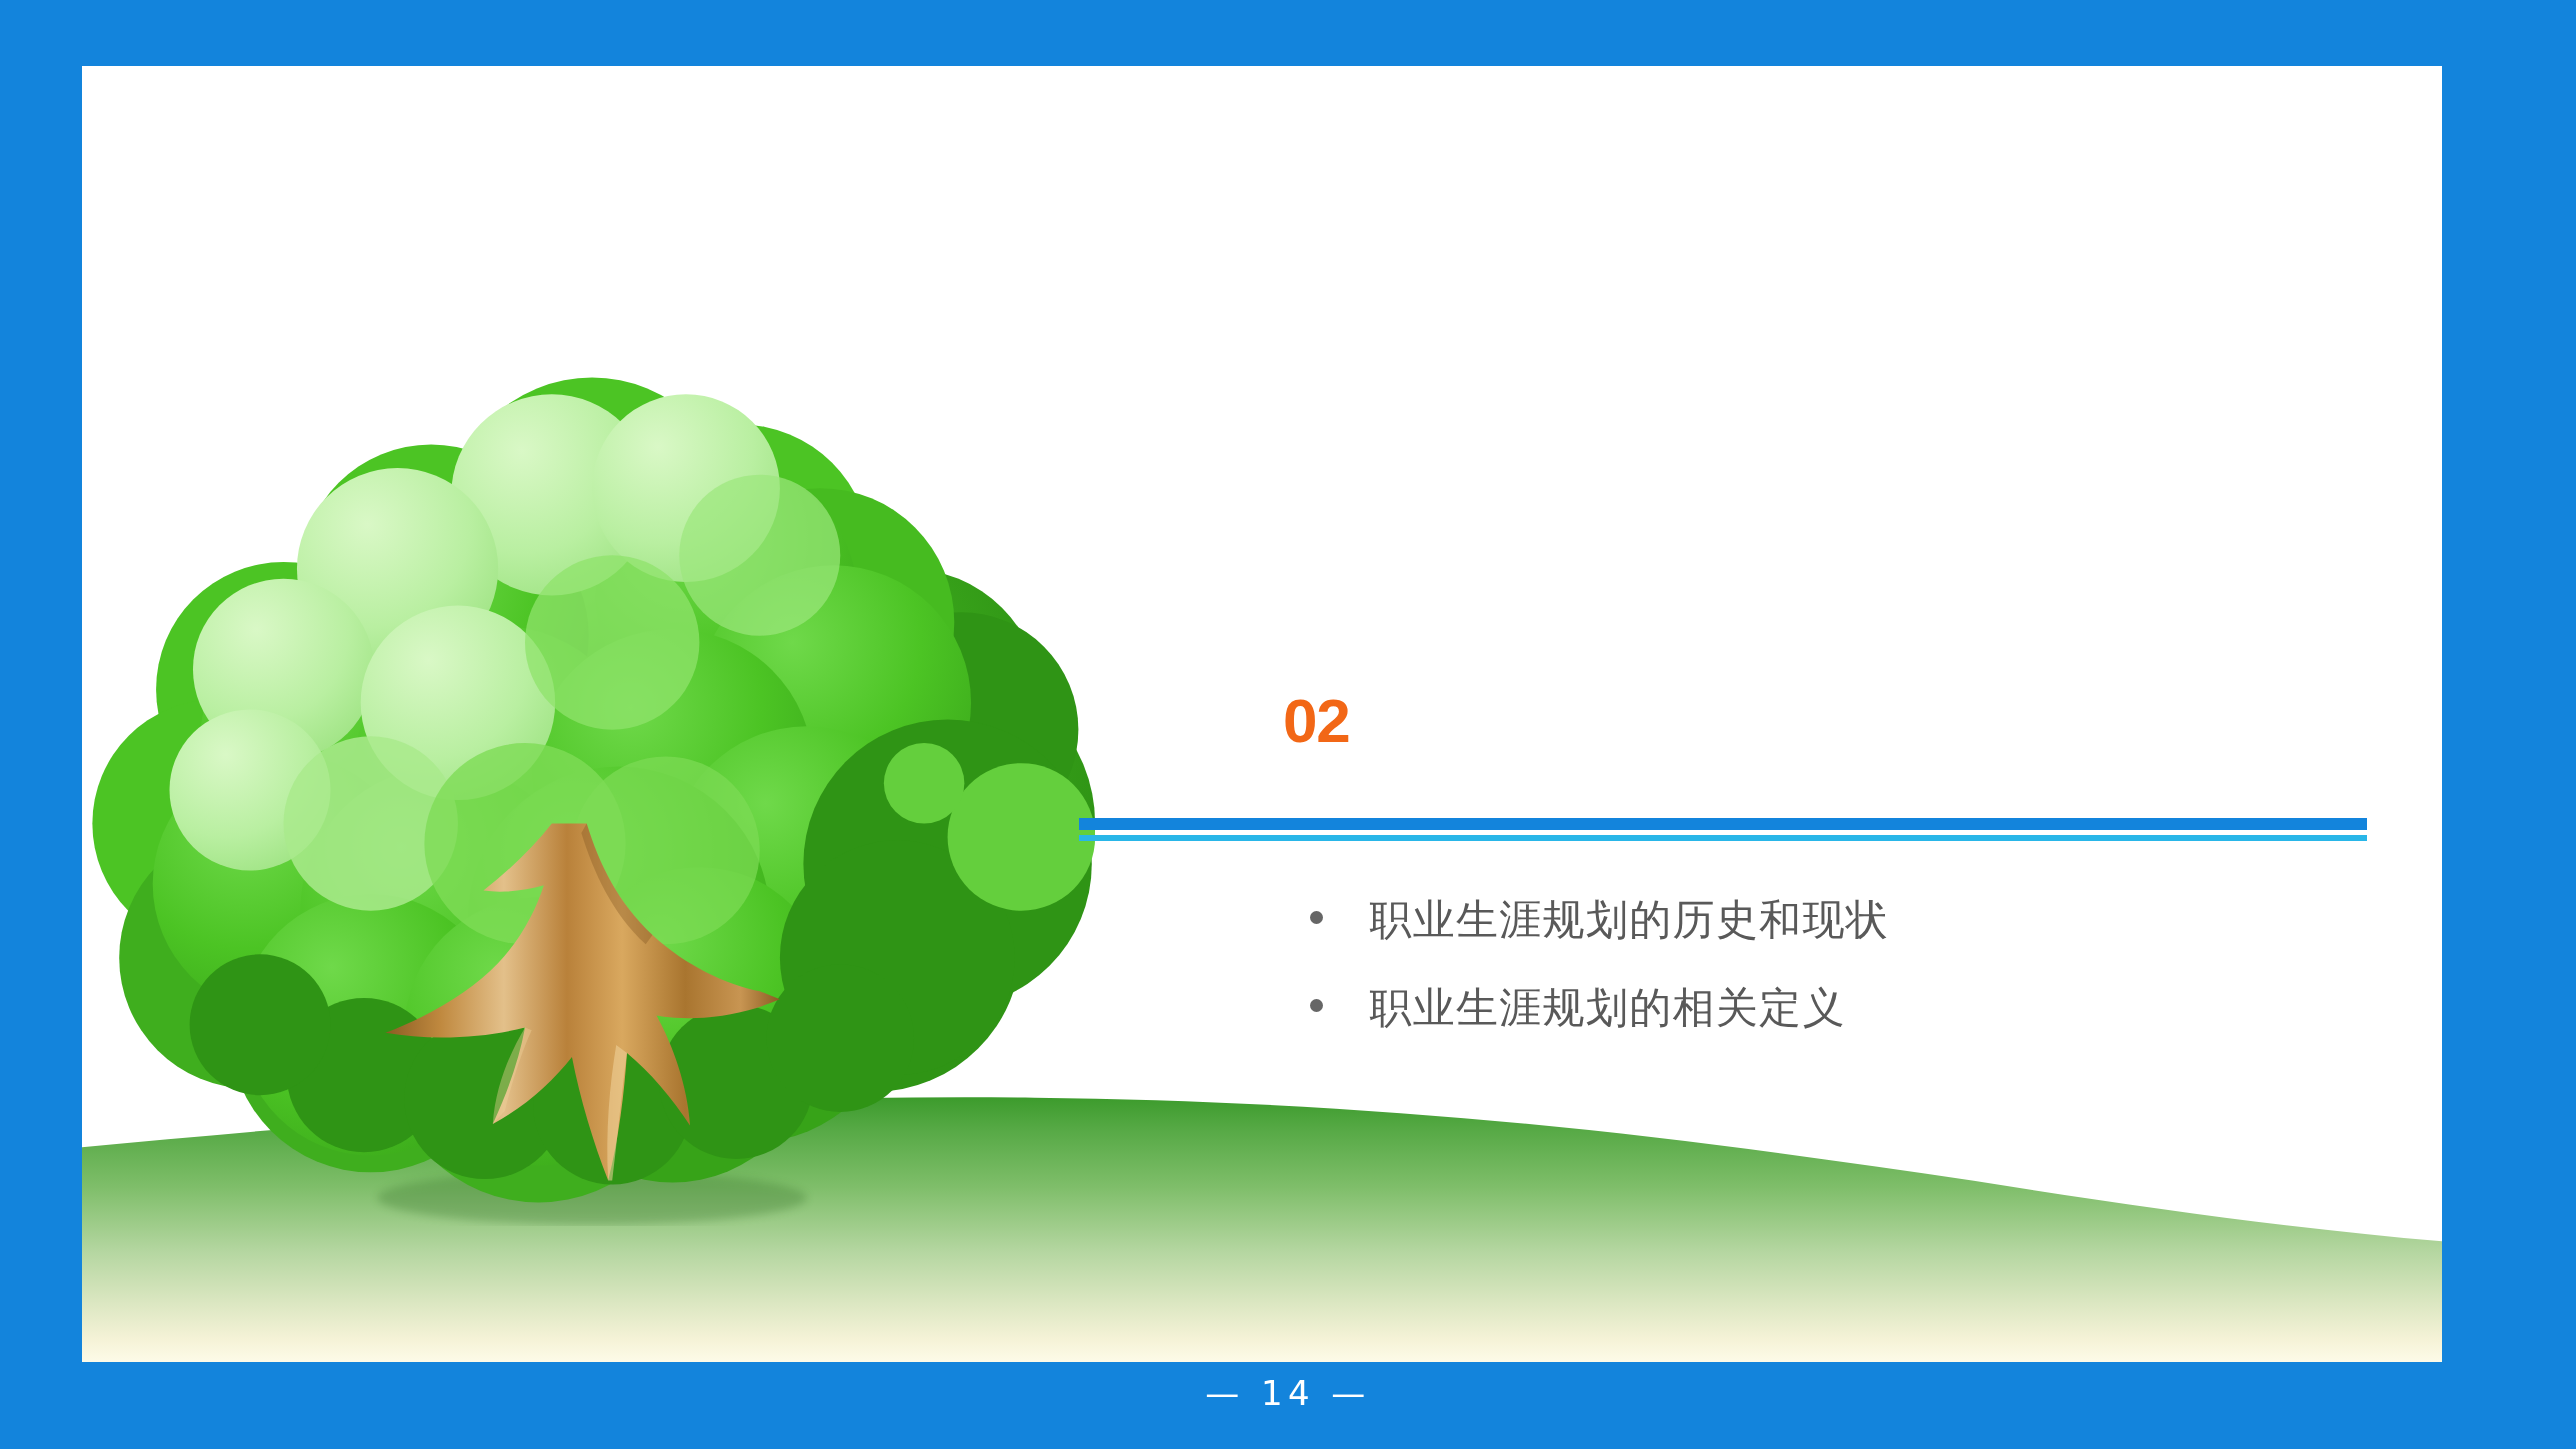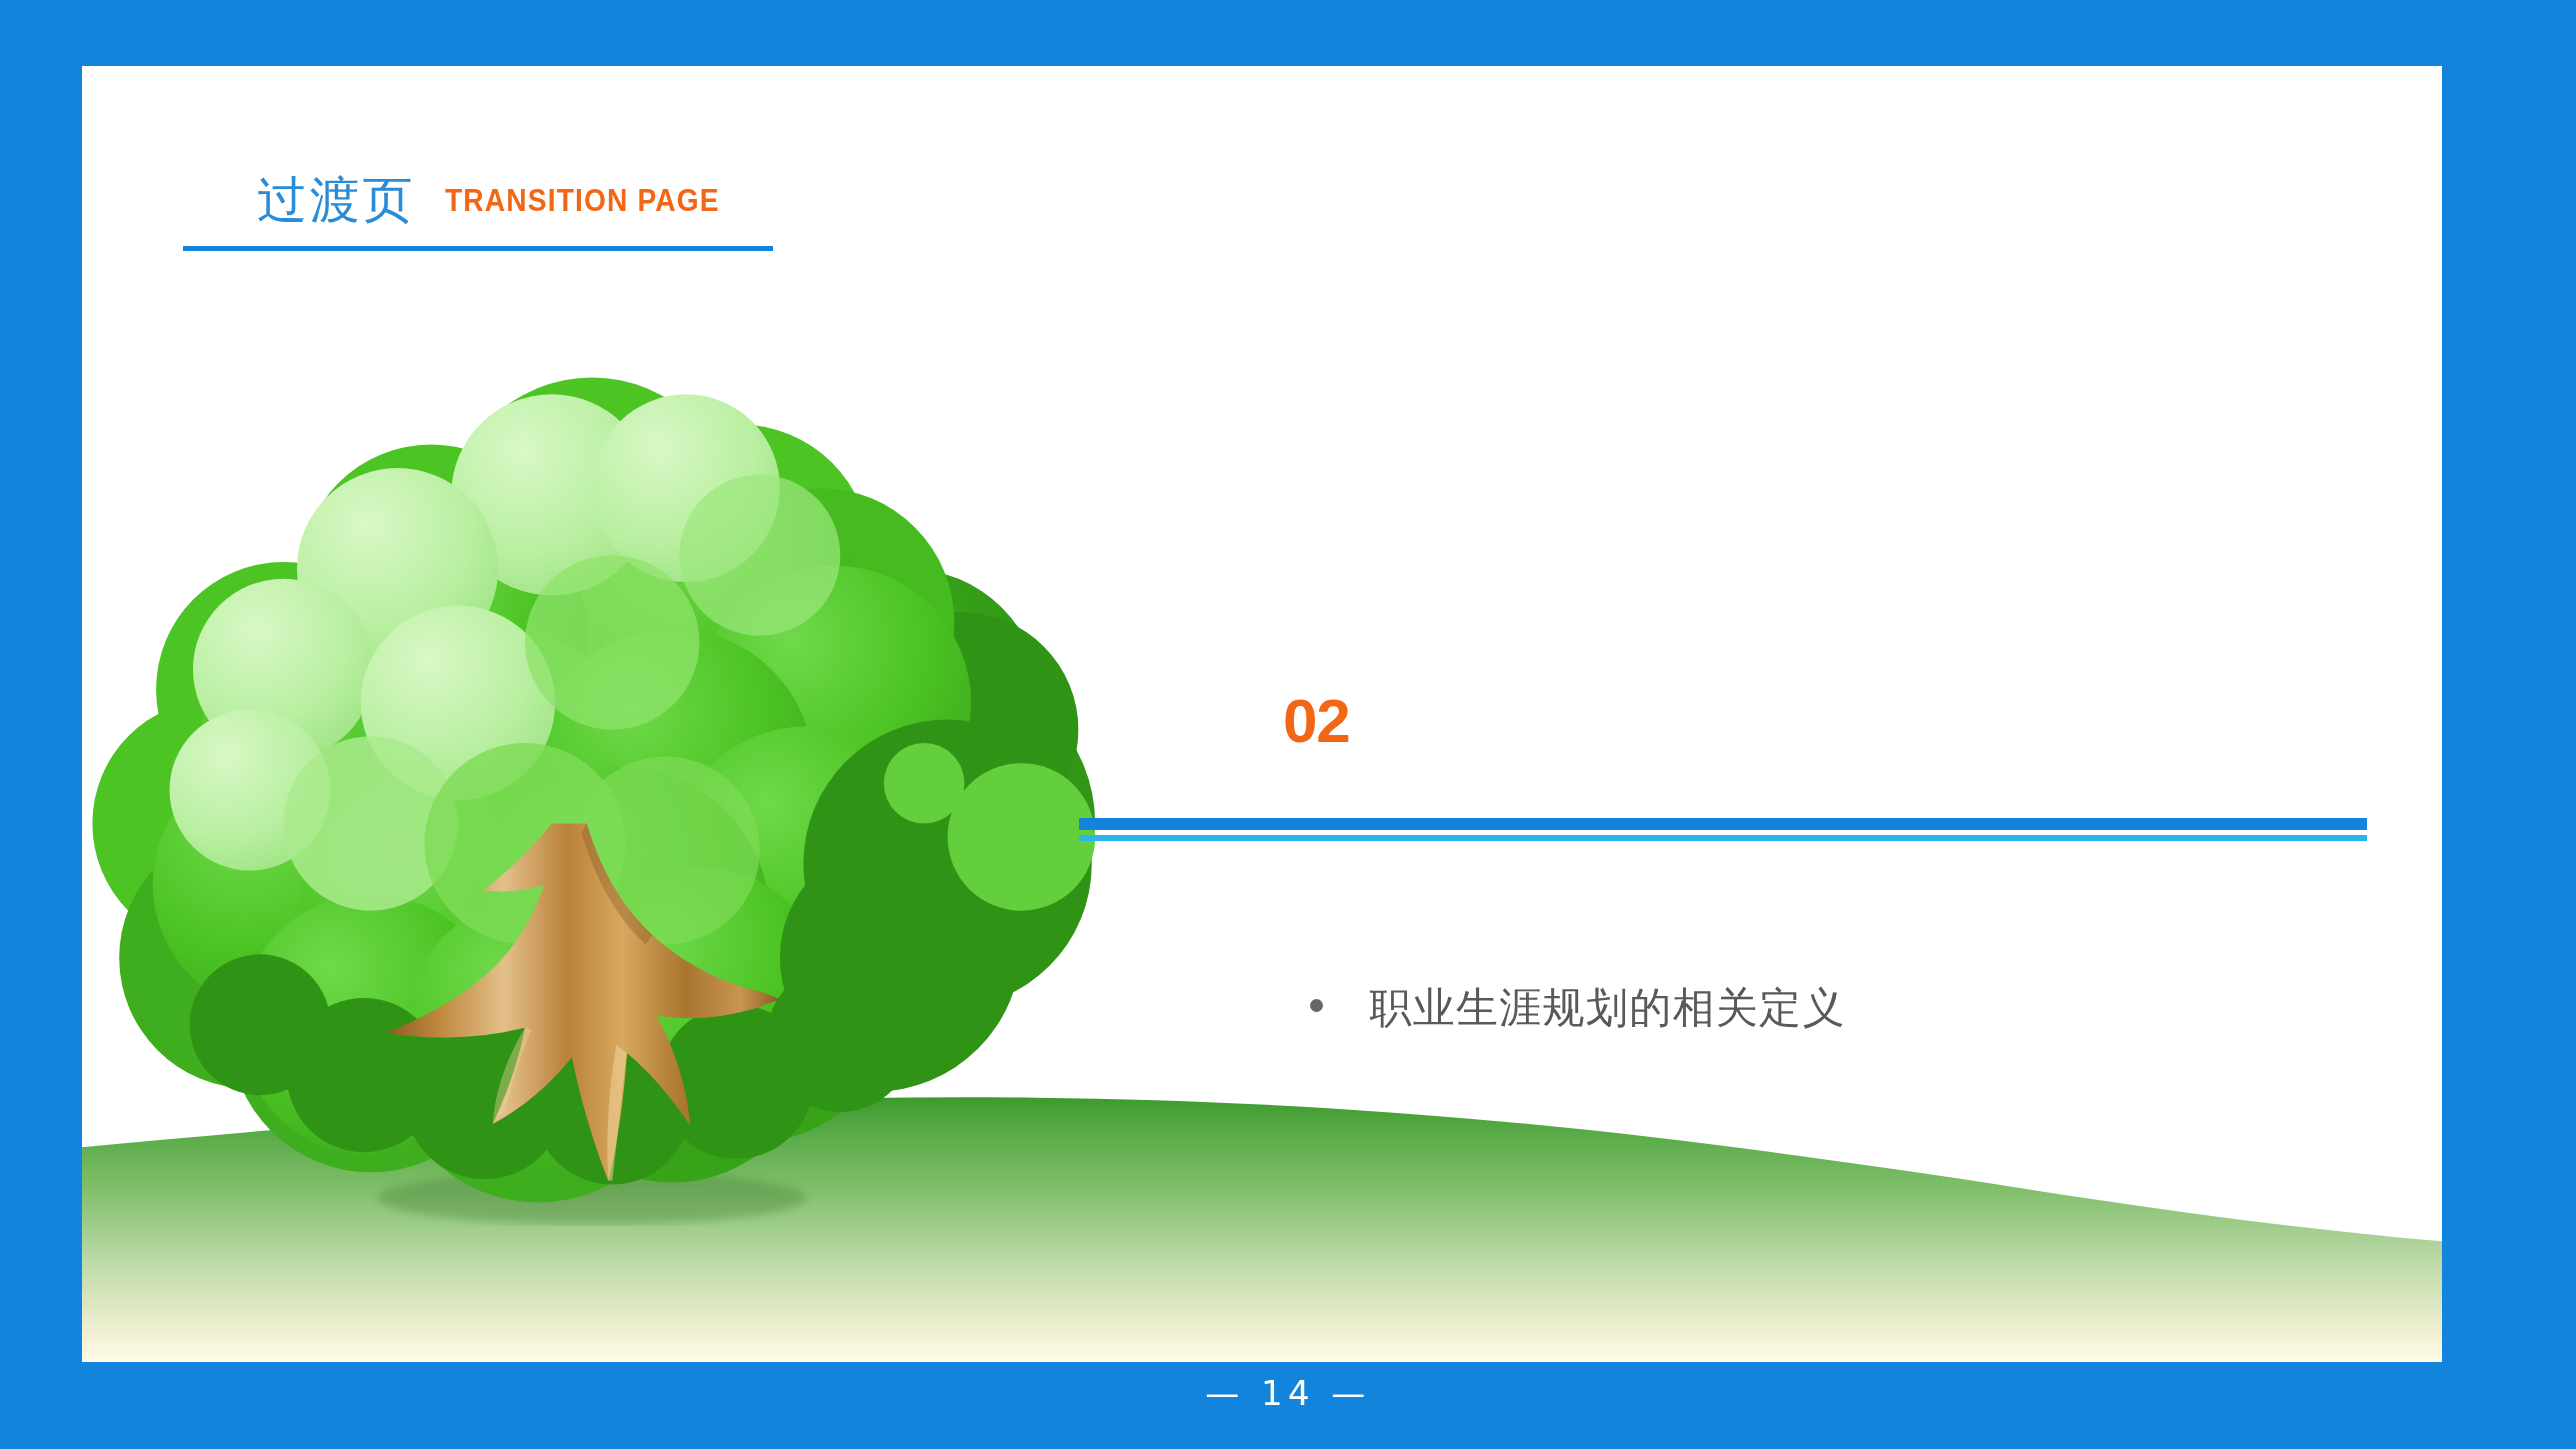--- a/index.html
+++ b/index.html
@@ -112,25 +112,20 @@
     z-index:40;
   }
 </style>
 </head>
 <body>
 
 <div id="slide">
 
   <div id="canvas">
 
-    <div id="header">
-      <div id="hdr-cn">过渡页</div>
-      <div id="hdr-en">TRANSITION PAGE</div>
-      <div id="hdr-rule"></div>
-    </div>
 
     <div id="ground">
       <svg width="2360" height="357" viewBox="0 0 3518 532" xmlns="http://www.w3.org/2000/svg">
         <defs>
           <linearGradient id="gGround" x1="0" y1="0" x2="0" y2="1">
             <stop offset="0%" stop-color="#3C9B2C"></stop>
             <stop offset="12%" stop-color="#56A945"></stop>
             <stop offset="34%" stop-color="#7FBE6A"></stop>
             <stop offset="58%" stop-color="#B4D6A0"></stop>
             <stop offset="78%" stop-color="#DCE7C2"></stop>
@@ -263,20 +258,23 @@
           <path d="M660,1004 C 640,1038 616,1088 612,1148 L 630,1128 C 642,1080 656,1038 670,1008 Z" fill="#F0D39C" opacity="0.4"></path>
         </g>
       </svg>
     </div>
 
     <div id="content">
       <div id="num">02</div>
       <div id="title-rule-a"></div>
       <div id="title-rule-b"></div>
 
+      <div class="bullet" id="b0">
+        <span class="dot"></span><span class="btxt">职业生涯规划的历史和现状</span>
+      </div>
       <div class="bullet" id="b1">
         <span class="dot"></span><span class="btxt">职业生涯规划的相关定义</span>
       </div>
     </div>
 
   </div>
 
   <div id="pagenum">— 14 —</div>
 
 </div>

